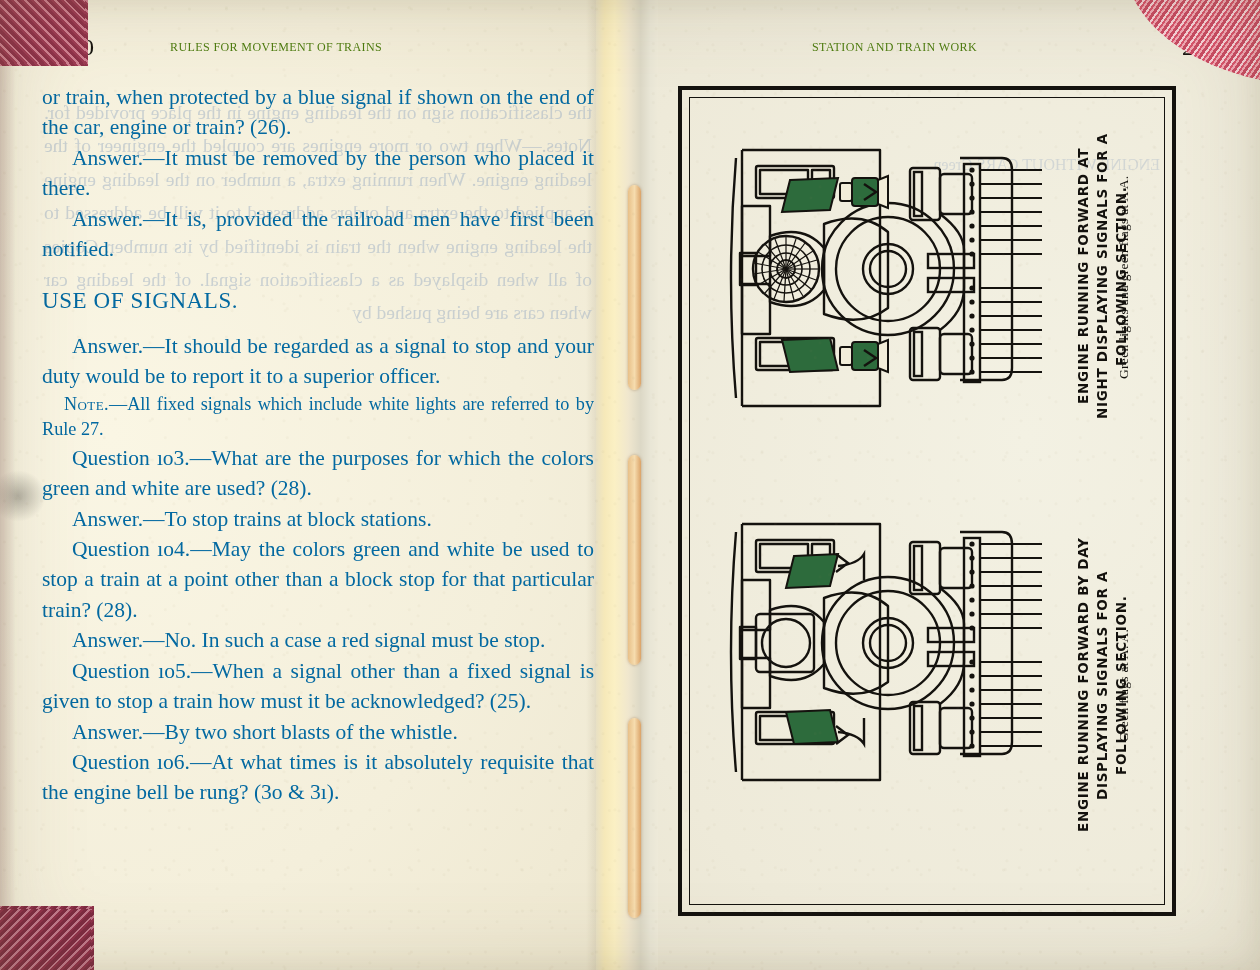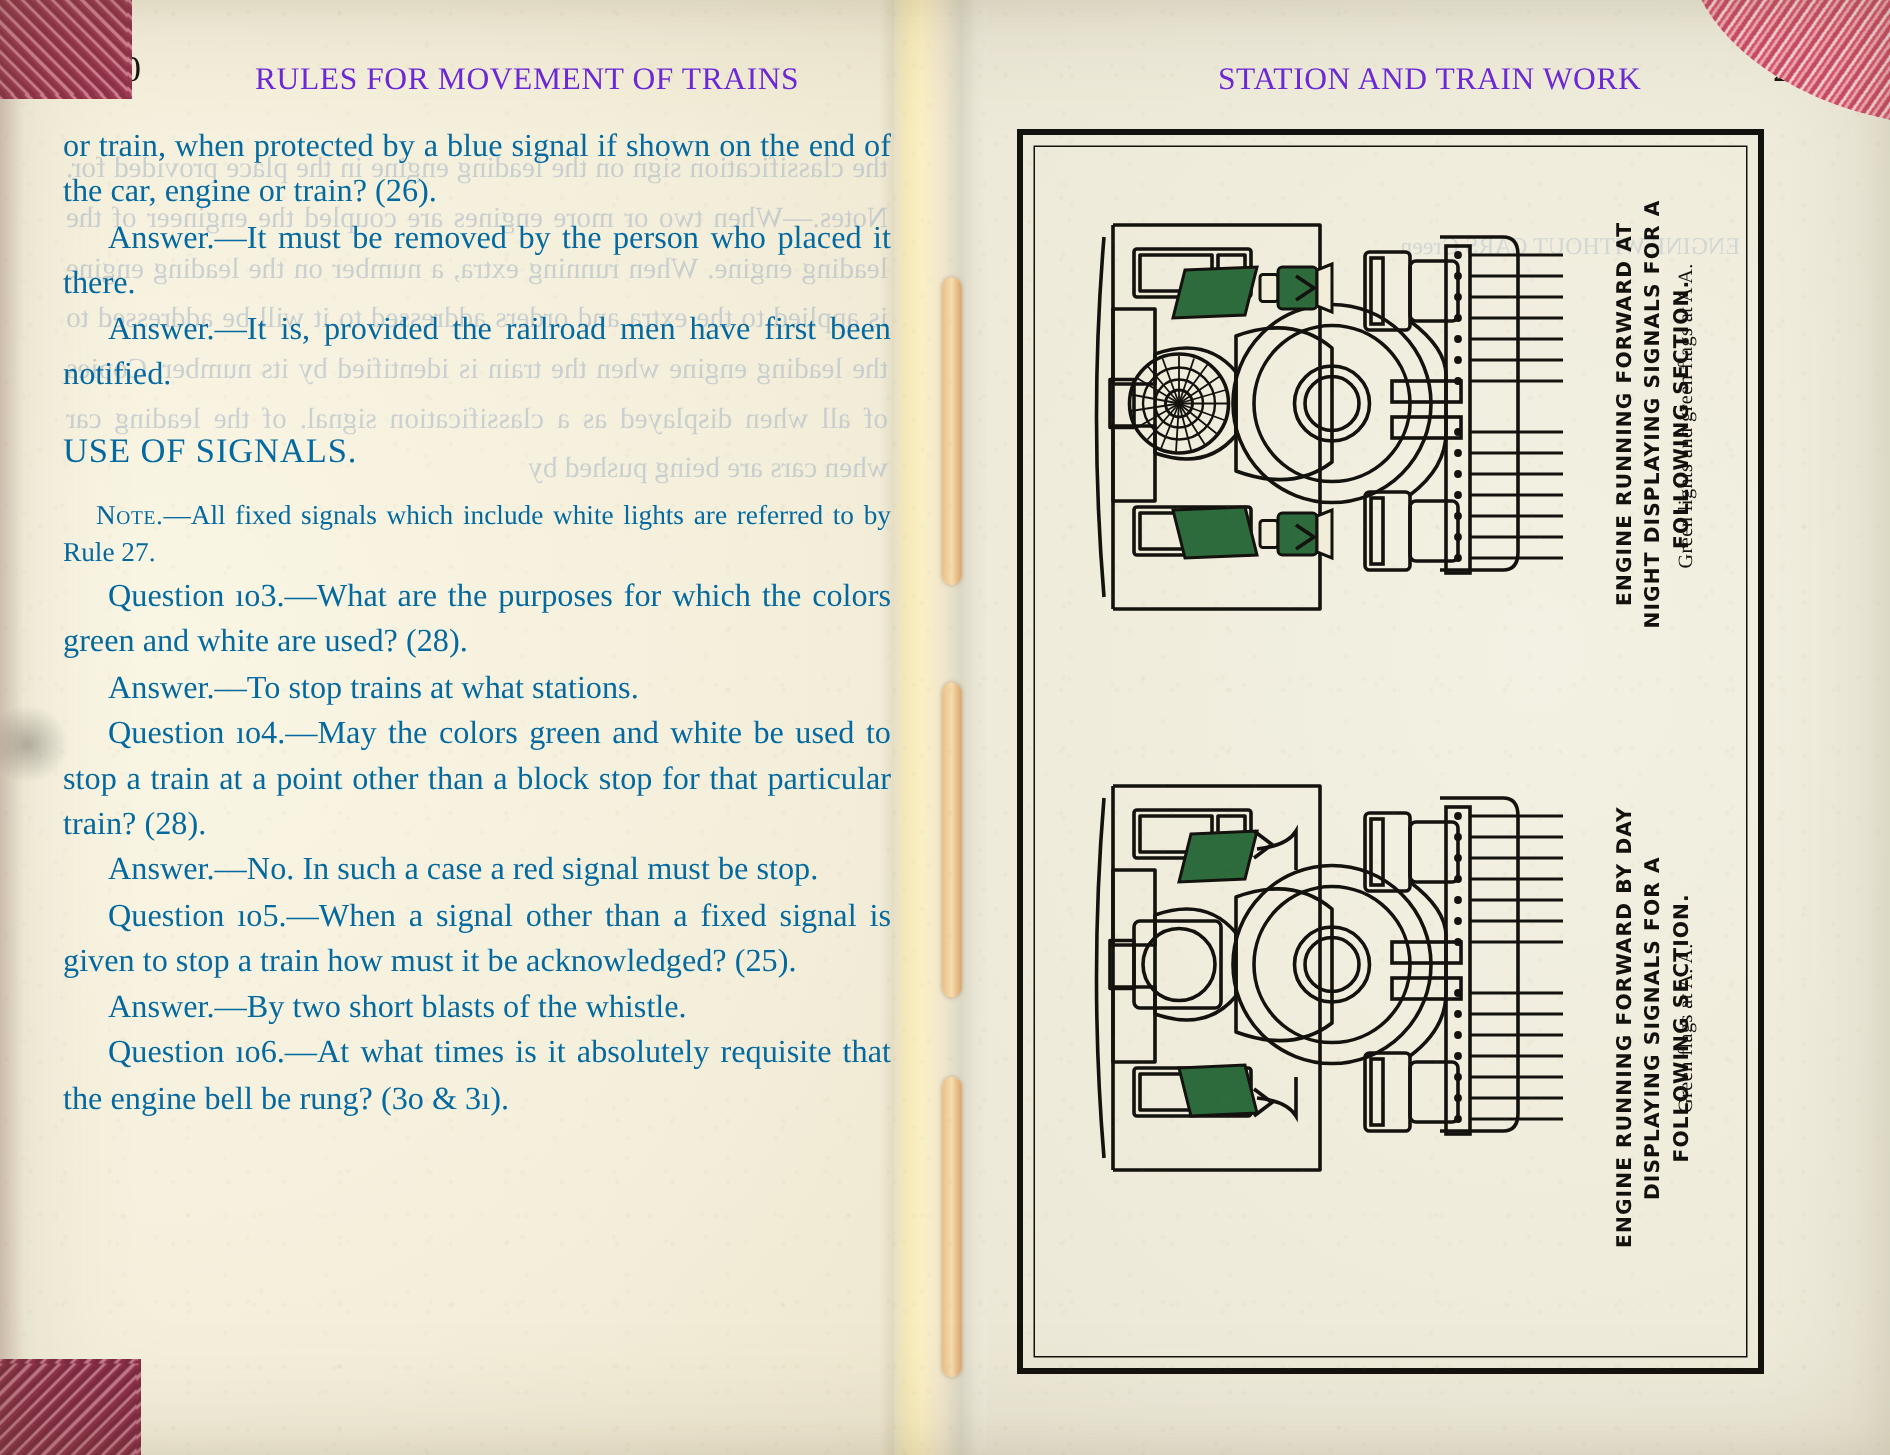--- a/index.html
+++ b/index.html
@@ -66,21 +66,21 @@
      box-shadow:inset 0 0 90px rgba(110,95,60,.18), inset 0 0 26px rgba(110,95,60,.12);}
 
   
   .bleed{position:absolute;pointer-events:none;color:#9fb0c4;opacity:.50;
      transform:scaleX(-1);font-family:"Liberation Serif",serif;}
   .bleed-l{left:44px;top:96px;width:548px;font-size:19.5px;line-height:33.4px;text-align:justify;}
   .bleed-r{left:690px;top:150px;width:470px;font-size:16px;line-height:30px;opacity:.42;color:#a9b7c8;}
 
   
   .running-head{position:absolute;font-family:"Liberation Serif",serif;
-     color:#6d28d9;font-size:21px;letter-spacing:1.6px;}
+     color:#4d7c0f;font-size:12px;letter-spacing:1.6px;}
   .folio{position:absolute;color:#17140f;font-size:24px;font-family:"Liberation Serif",serif;}
 
   .col-left{position:absolute;left:42px;top:82px;width:552px;}
   .col-left p{margin:0;color:#0369a1;font-size:21.5px;line-height:30.4px;
      text-align:justify;text-indent:30px;
      font-family:"Liberation Serif",serif;}
   .col-left p.noind{text-indent:0;}
   .col-left p.note{font-size:18.2px;line-height:25.6px;text-indent:22px;}
   .smallcaps{font-variant:small-caps;letter-spacing:.4px;}
   .sec-head{margin:22px 0 14px 0 !important;text-align:right;
@@ -122,23 +122,24 @@
   <div class="folio" style="left:58px;top:34px;">270</div>
   <div class="running-head smallcaps" style="left:170px;top:40px;">RULES FOR MOVEMENT OF TRAINS</div>
 
   <div class="col-left">
     <p class="noind">or train, when protected by a blue signal if shown on the end of the car, engine or train? (26).</p>
     <p>Answer.—It must be removed by the person who placed it there.</p>
     <p>Answer.—It is, provided the railroad men have first been notified.</p>
 
     <p class="sec-head">USE OF SIGNALS.</p>
 
+    <p>Answer.—It should be regarded as a signal to stop and your duty would be to report it to a superior officer.</p>
     <p class="note"><span class="smallcaps">Note.</span><span>—All fixed signals which include white lights are referred to by Rule 27.</span></p>
     <p>Question ıo3.—What are the purposes for which the colors green and white are used?  (28).</p>
-    <p>Answer.—To stop trains at what stations.</p>
+    <p>Answer.—To stop trains at block stations.</p>
     <p>Question ıo4.—May the colors green and white be used to stop a train at a point other than a block stop for that particular train?  (28).</p>
     <p>Answer.—No.  In such a case a red signal must be stop.</p>
     <p>Question ıo5.—When a signal other than a fixed signal is given to stop a train how must it be acknowledged? (25).</p>
     <p>Answer.—By two short blasts of the whistle.</p>
     <p>Question ıo6.—At what times is it absolutely requisite that the engine bell be rung?  (3o &amp; 3ı).</p>
   </div>
 
   <div class="running-head smallcaps" style="left:812px;top:40px;">STATION AND TRAIN WORK</div>
   <div class="folio" style="left:1182px;top:34px;">271</div>
 

